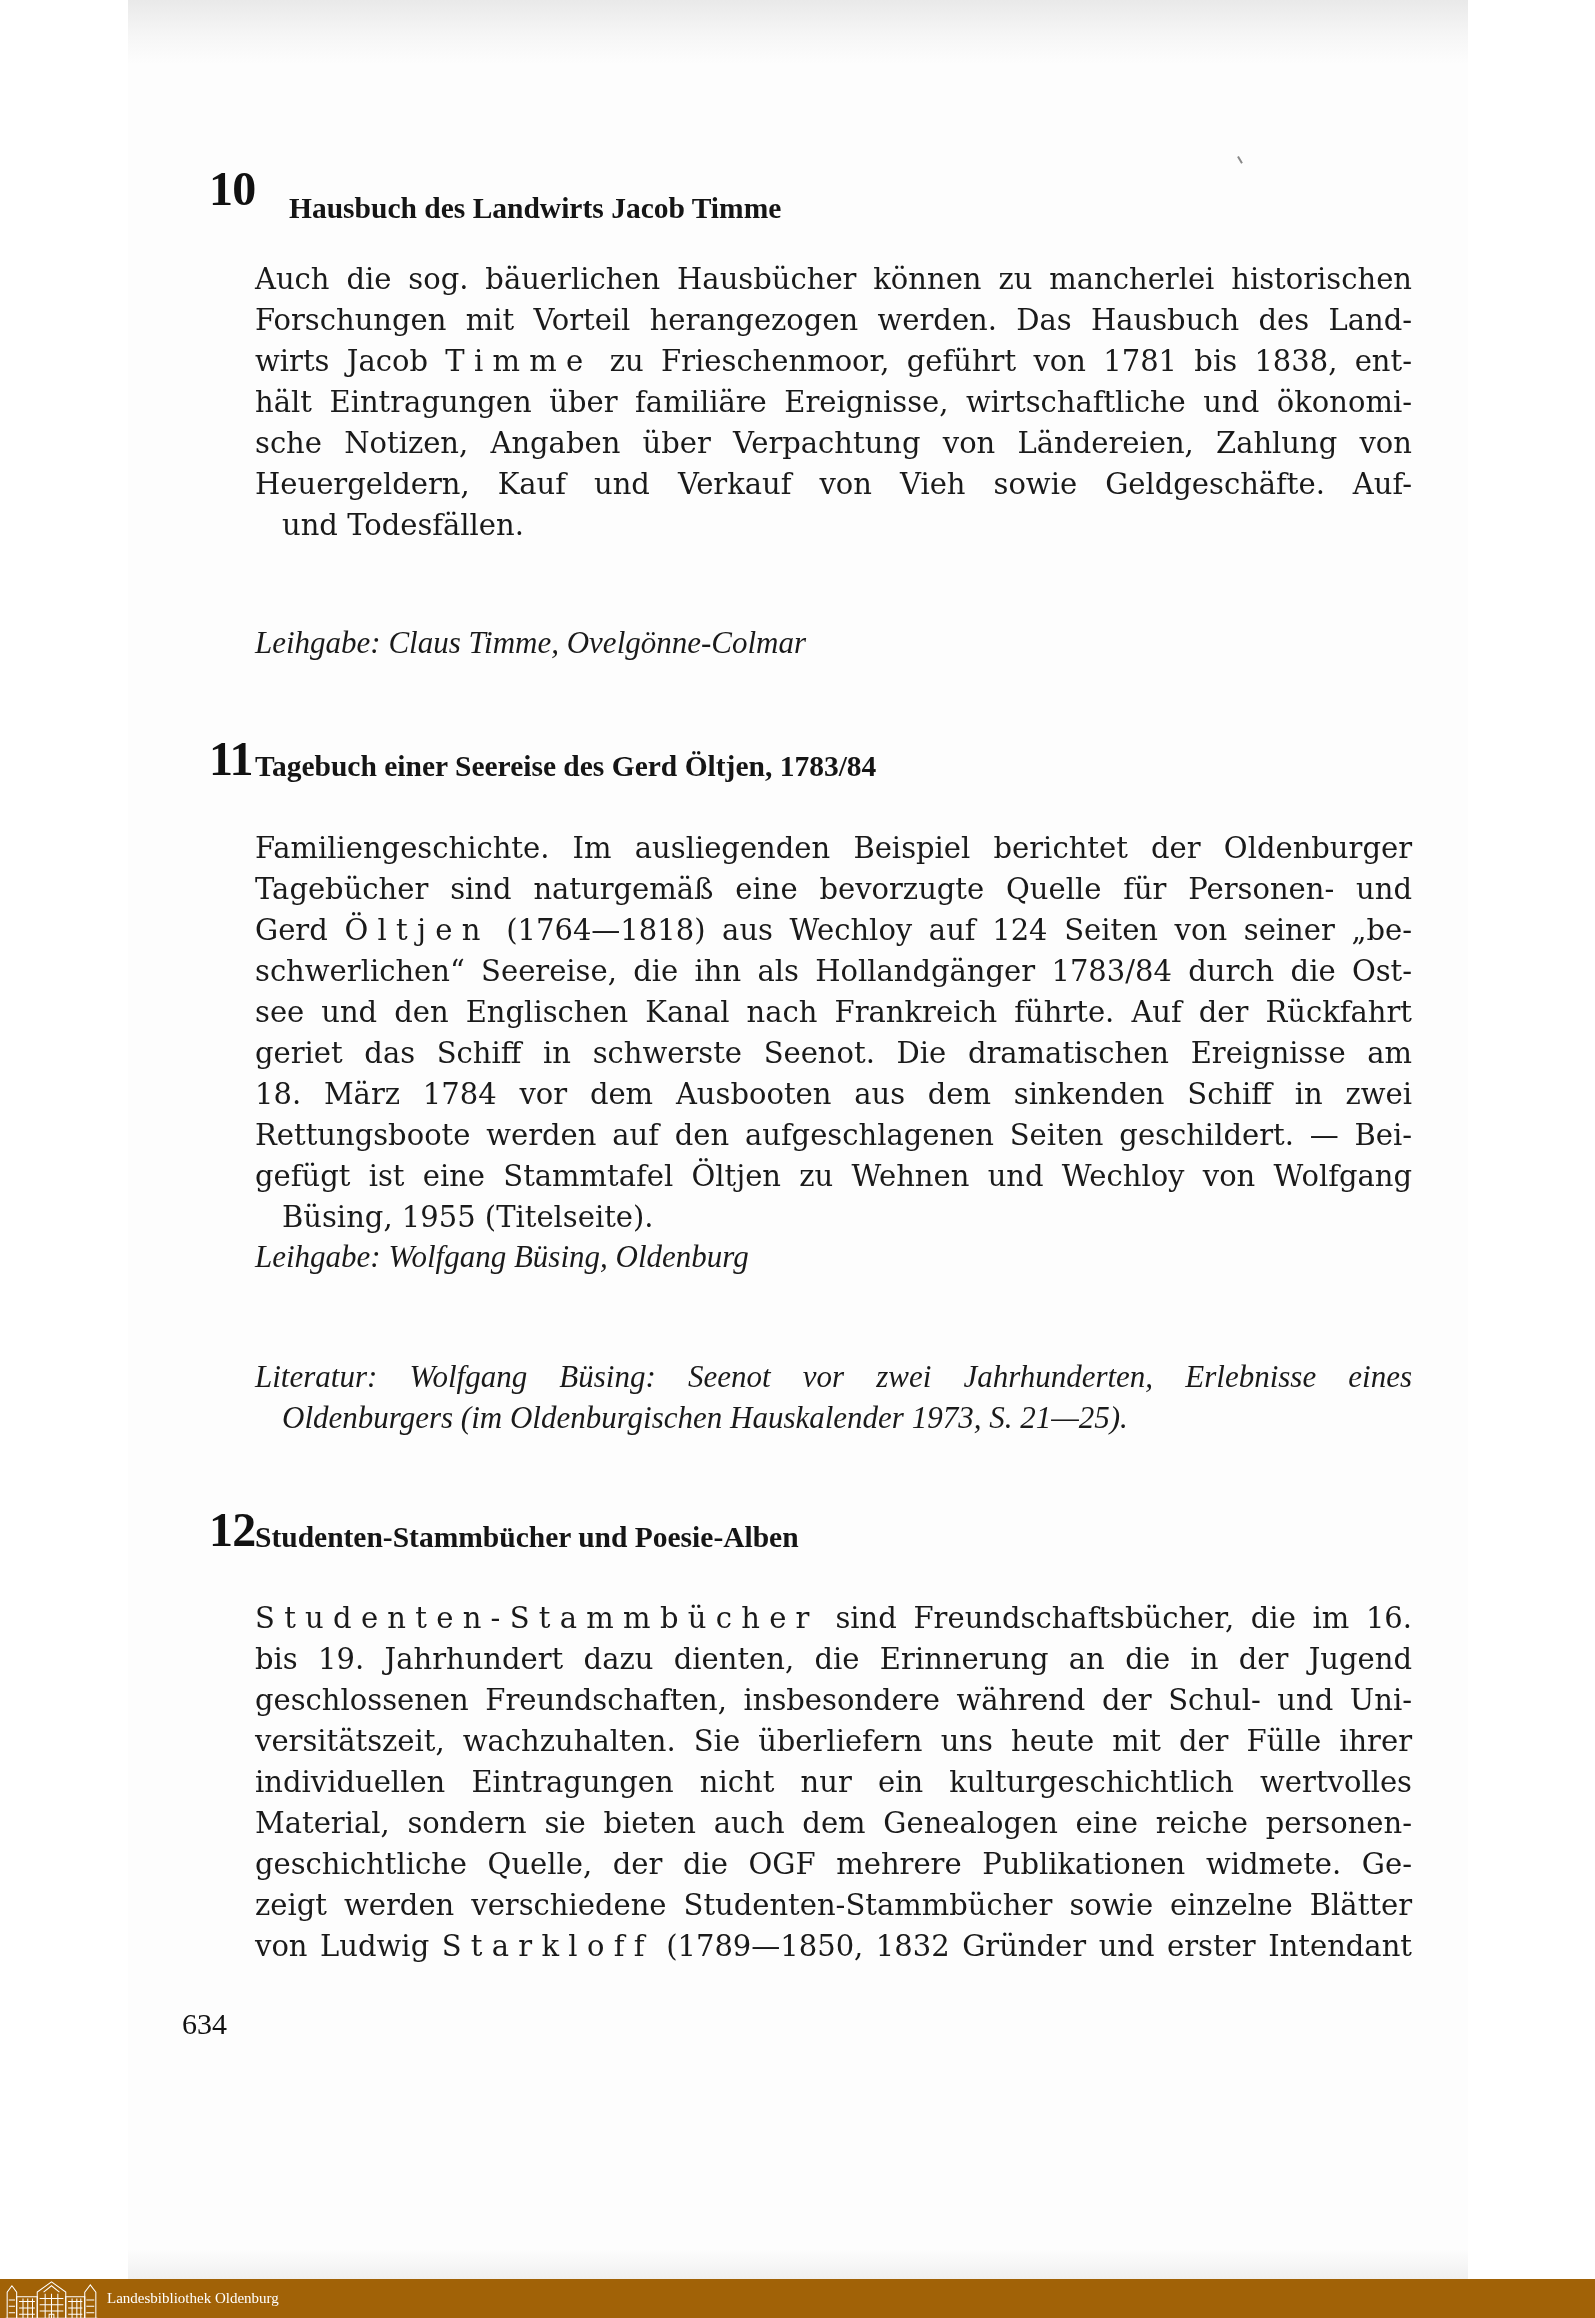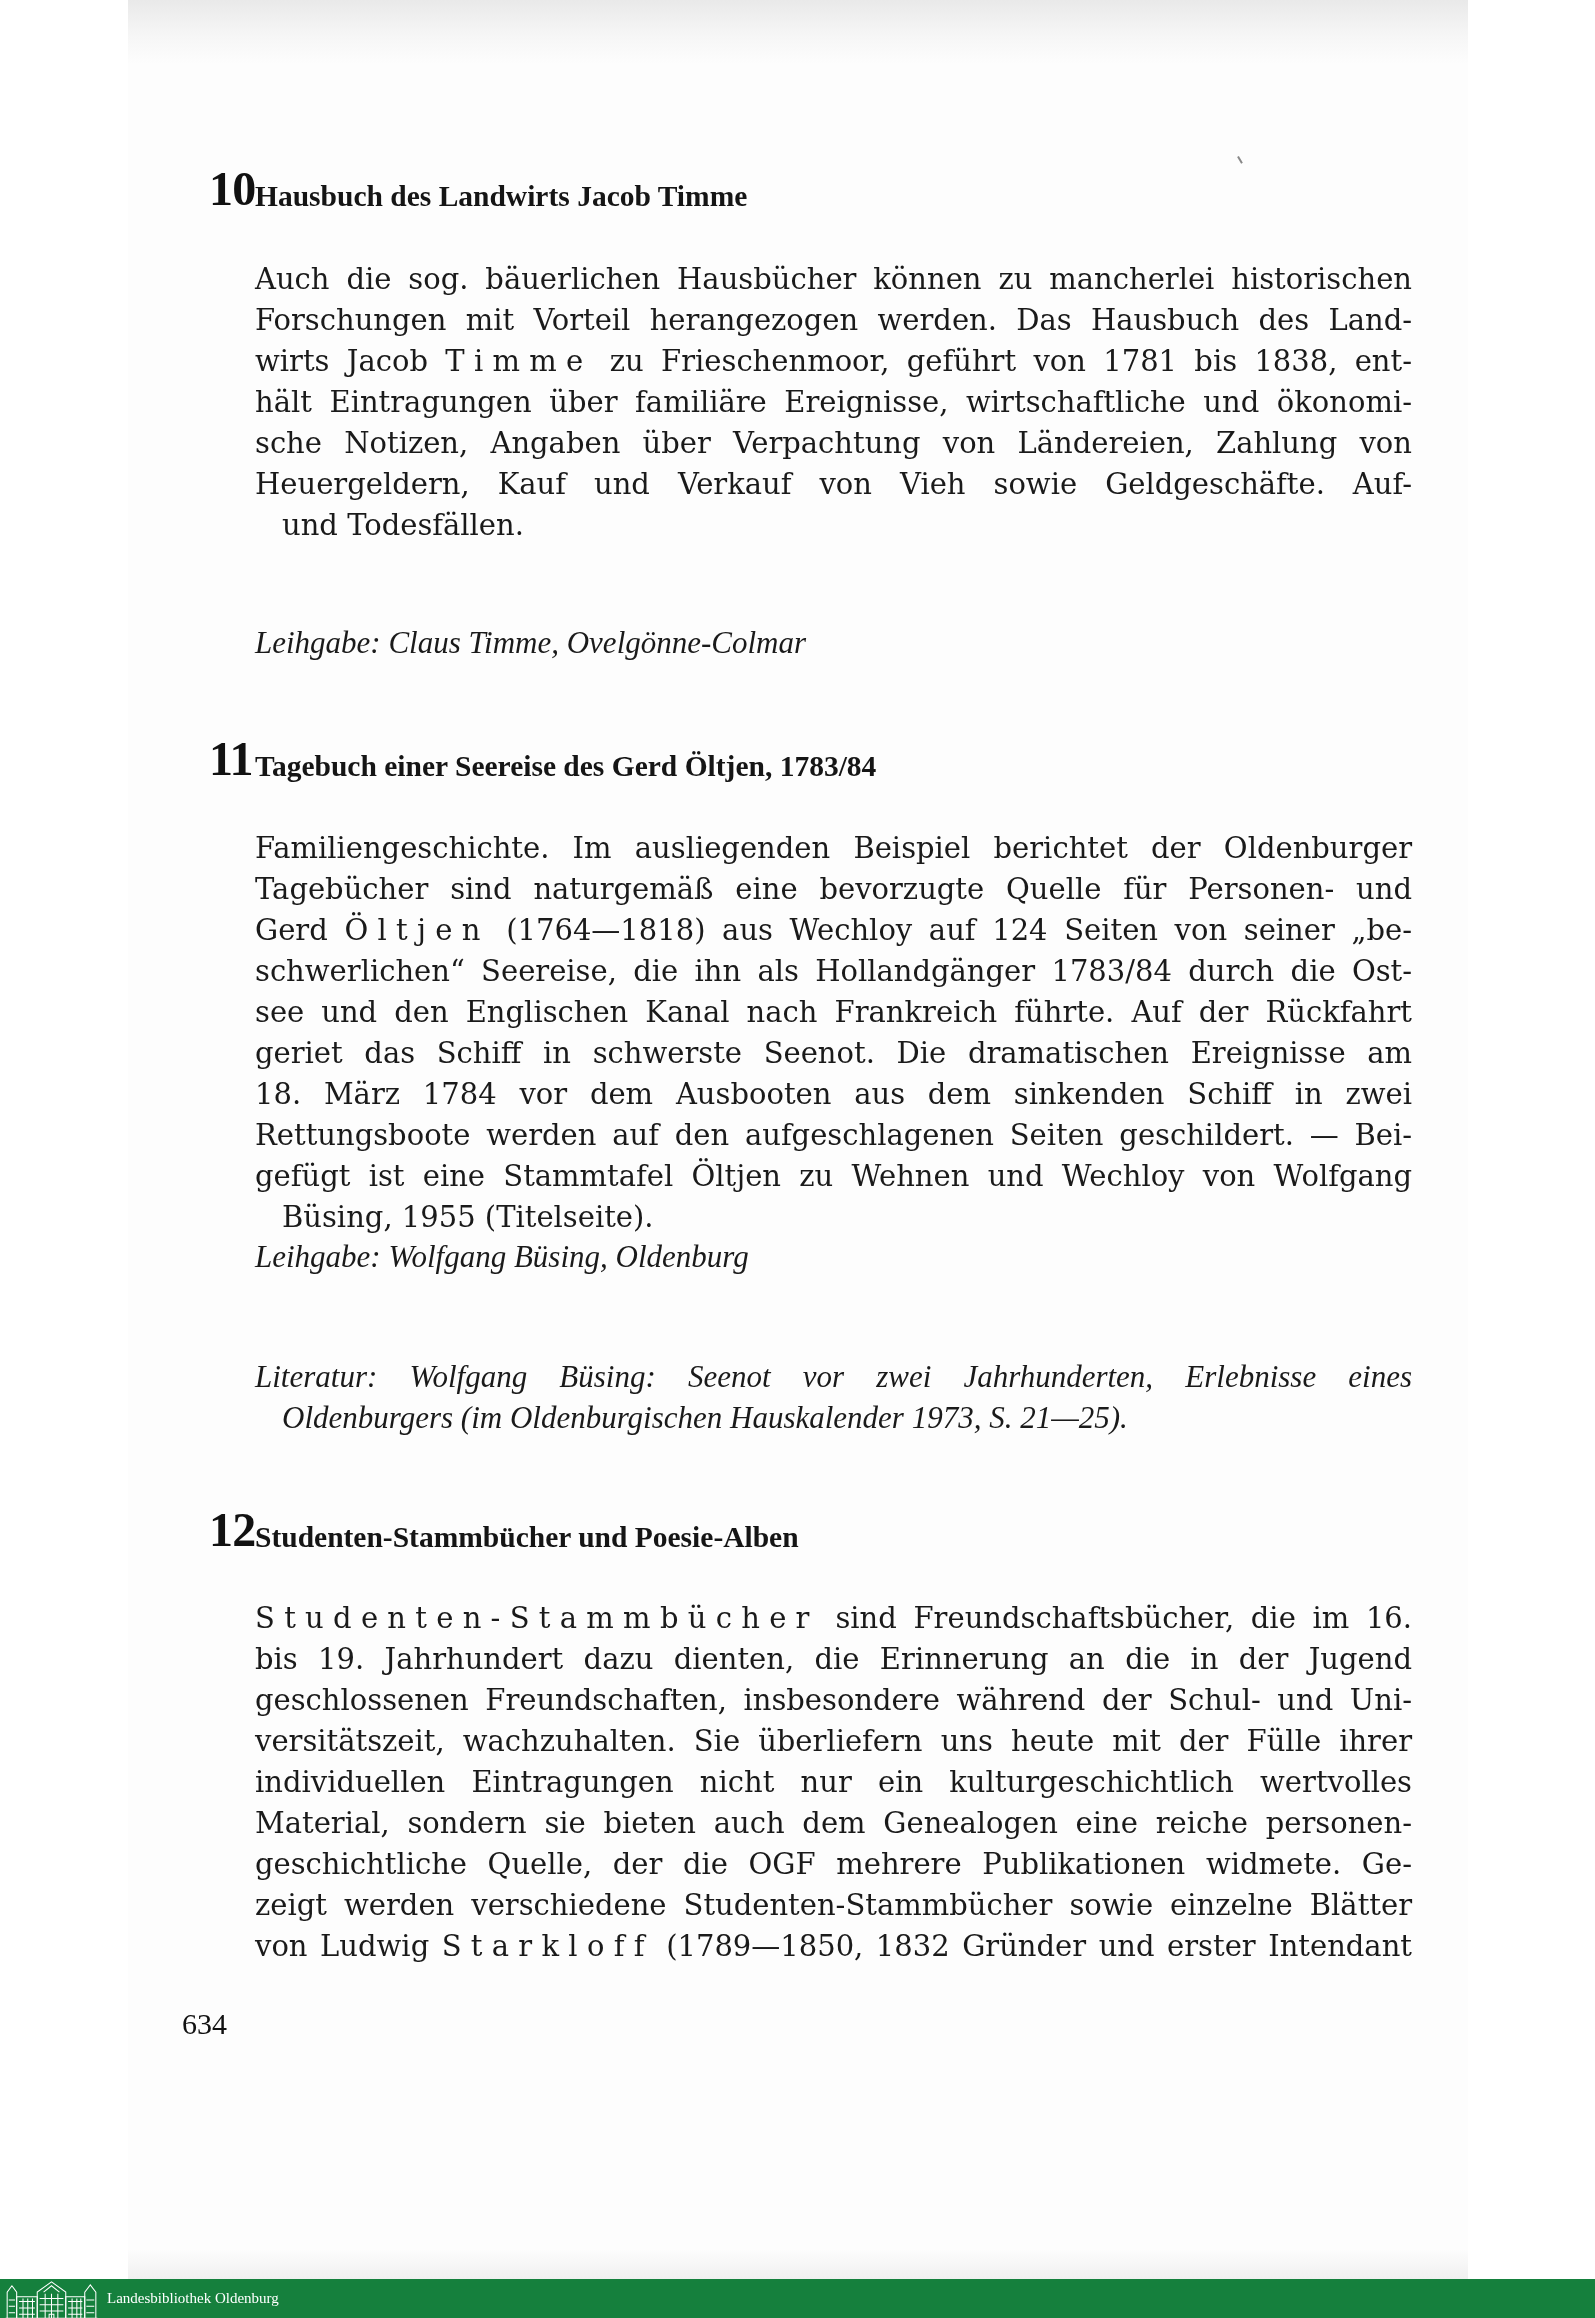--- a/index.html
+++ b/index.html
@@ -102,21 +102,21 @@
       line-height: 32px;
       color: #111;
       text-align: right;
     }
     .footer-bar {
       position: absolute;
       left: 0;
       top: 2279px;
       width: 1595px;
       height: 40px;
-      background: #15803d;
+      background: #a16207;
     }
     .footer-logo {
       position: absolute;
       left: 4.8px;
       top: 1.6px;
       width: 93px;
       height: 38px;
     }
     .footer-text {
       position: absolute;
@@ -141,21 +141,21 @@
 </head>
 <body>
 
 <div class="scan-page"></div>
 <div class="scan-top-shadow"></div>
 <div class="scan-bottom-shadow"></div>
 <div class="stray-mark"></div>
 
 <div>
   <div class="sec-num" style="top:165px;">10</div>
-  <div class="sec-title" style="top:180px;">Hausbuch des Landwirts Jacob Timme</div>
+  <div class="sec-title" style="top:192px;margin-left:34px;">Hausbuch des Landwirts Jacob Timme</div>
   <div class="body-text" style="top:259px;">
     <span class="line">Auch die sog. bäuerlichen Hausbücher können zu mancherlei historischen</span>
     <span class="line">Forschungen mit Vorteil herangezogen werden. Das Hausbuch des Land-</span>
     <span class="line"><span>wirts Jacob </span><span class="spaced">Timme</span><span> zu Frieschenmoor, geführt von 1781 bis 1838, ent-</span></span>
     <span class="line">hält Eintragungen über familiäre Ereignisse, wirtschaftliche und ökonomi-</span>
     <span class="line">sche Notizen, Angaben über Verpachtung von Ländereien, Zahlung von</span>
     <span class="line">Heuergeldern, Kauf und Verkauf von Vieh sowie Geldgeschäfte. Auf-</span>
     <span class="line last">und Todesfällen.</span>
   </div>
   <div class="italic-note" style="top:622px;">Leihgabe: Claus Timme, Ovelgönne-Colmar</div>

